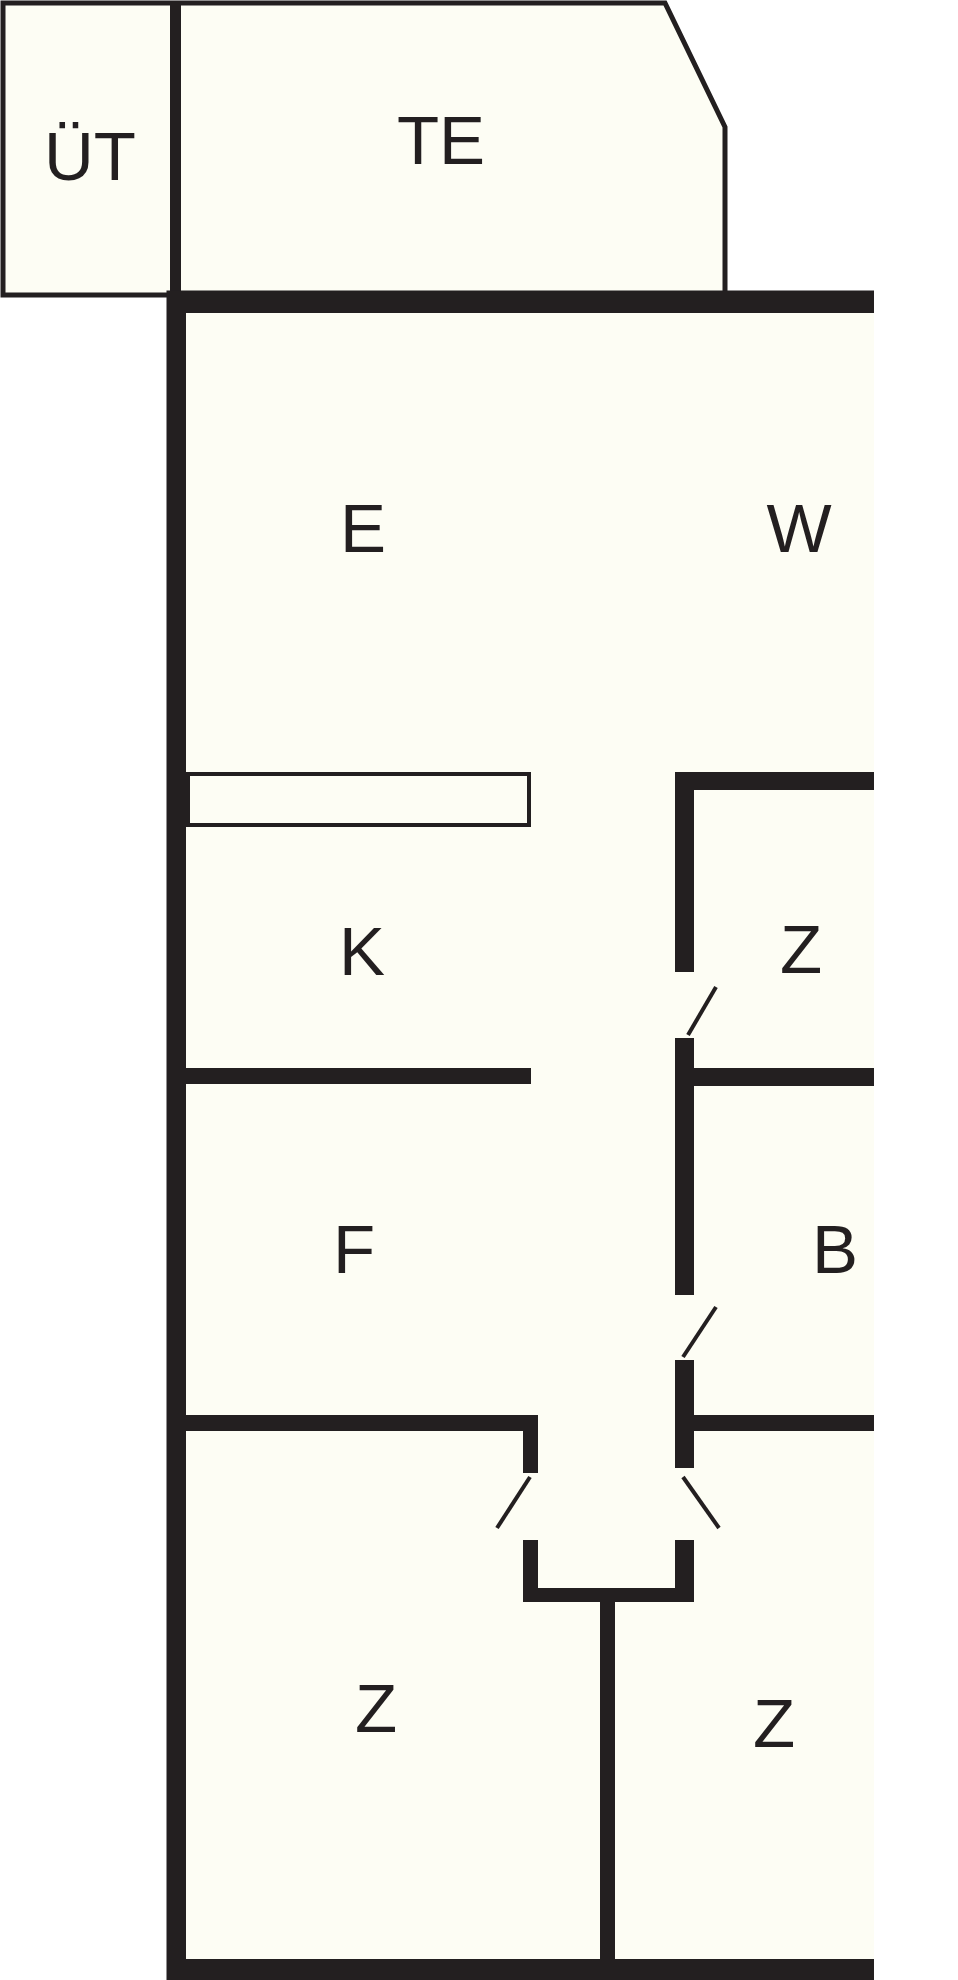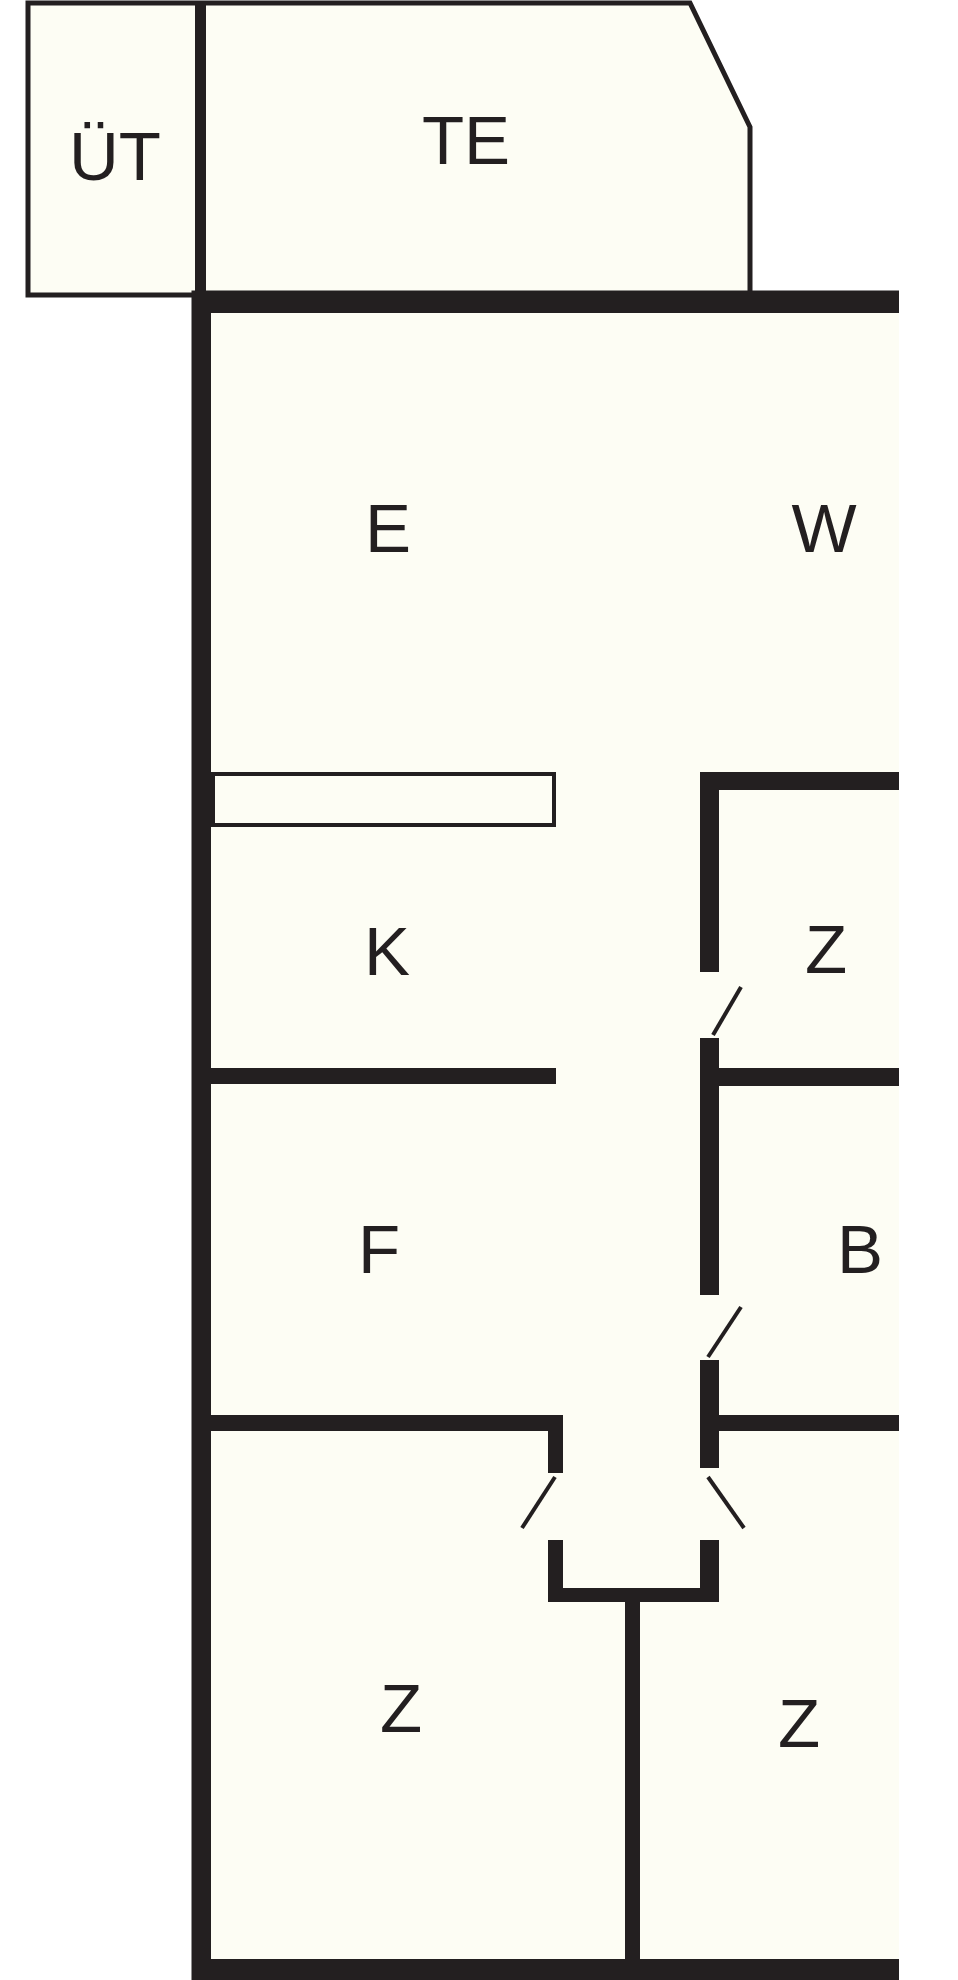--- a/index.html
+++ b/index.html
@@ -12,21 +12,20 @@
     margin: 0;
     padding: 0;
     background: var(--background);
   }
   .stage {
     position: relative;
     width: 874px;
     height: 1980px;
     background: var(--background);
     overflow: hidden;
-    margin-left: 25px;
   }
   svg { display: block; }
   .wall   { fill: var(--wall); stroke: none; }
   .room   { fill: var(--room-fill); stroke: var(--wall); }
   .leaf   { stroke: var(--wall); stroke-width: 4; fill: none; }
   .label  {
     font-family: "Liberation Sans", "DejaVu Sans", sans-serif;
     font-size: 69px;
     fill: var(--label);
     text-anchor: middle;

